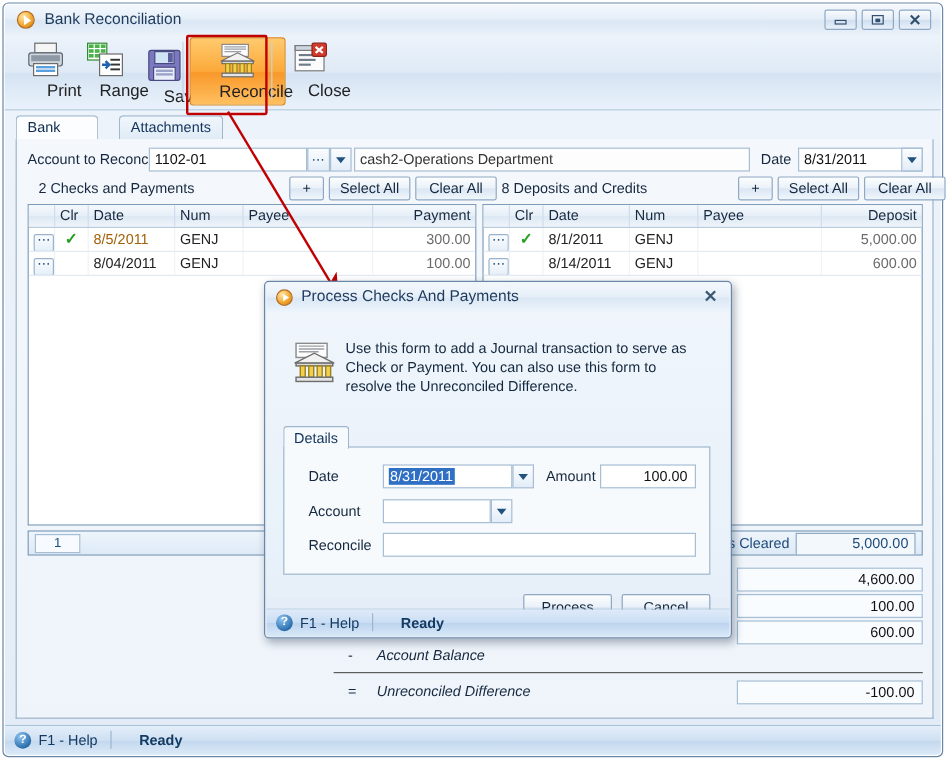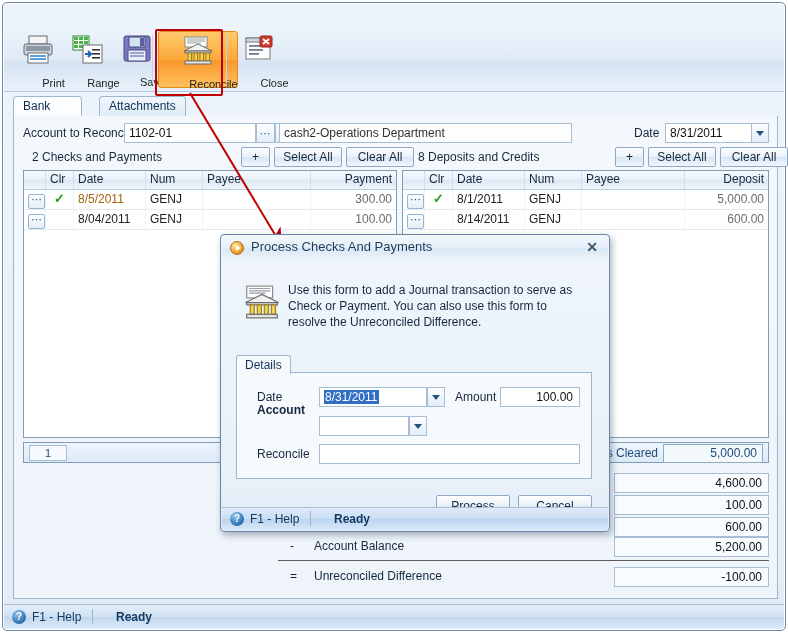--- a/index.html
+++ b/index.html
@@ -54,21 +54,21 @@
   }
   .tb-item{
     position:absolute;top:2px;width:56px;height:57px;
     display:flex;flex-direction:column;align-items:center;justify-content:flex-start;
     box-sizing:border-box;padding-top:3px;
   }
   .tb-item.sel{
     background:linear-gradient(180deg,#ffca6e 0%,#fca939 50%,#f9982a 52%,#ffc060 100%);
     border:1px solid #e08a1a;border-radius:3px;
   }
-  .tb-label{font-size:11px;color:#222;margin-top:12px;padding-left:31px;}
+  .tb-label{font-size:14px;color:#222;margin-top:2px;padding-left:31px;}
   .tb-ico{width:34px;height:31px;position:relative;}
   .tb-sep{position:absolute;top:6px;width:1px;height:48px;background:#c3d3e4;}
   .redbox{
     position:absolute;border:2px solid #c00000;border-radius:2px;
     left:152px;top:26px;width:68px;height:67px;box-sizing:border-box;
   }
 
   
   .tabstrip{position:absolute;left:10px;top:93px;height:20px;}
   .tab{
@@ -161,21 +161,21 @@
     box-sizing:border-box;text-align:right;padding-right:5px;font-size:12px;
     line-height:17px;color:#1e4b7a;
   }
 
   
   .sumbox{
     position:absolute;height:20px;border:1px solid #a6bdd4;background:#f9fcff;
     box-sizing:border-box;text-align:right;padding-right:6px;font-size:12px;
     line-height:18px;color:#111;
   }
-  .sumlbl{position:absolute;font-size:12px;color:#16283f;}
+  .sumlbl{position:absolute;font-size:12px;color:#16283f;font-style:italic;}
   .sumop{position:absolute;font-size:12px;color:#16283f;}
   .hrule{position:absolute;height:1px;background:#5c5c5c;}
 
   
   .statusbar{
     position:absolute;left:1px;bottom:1px;right:1px;height:24px;
     background:linear-gradient(180deg,#e4eefa 0%,#cfe0f2 50%,#c3d8ee 52%,#dceaf8 100%);
     border-top:1px solid #a8c2da;
     border-bottom-left-radius:4px;border-bottom-right-radius:4px;
   }
@@ -237,20 +237,42 @@
 
   .arrow-layer{position:absolute;left:0;top:0;width:788px;height:633px;pointer-events:none;}
 </style>
 </head>
 <body>
 
 <div id="app">
 
   <div class="window">
 
+    <div class="titlebar">
+      <div class="title-icon"></div>
+      <div class="title-text">Bank Reconciliation</div>
+      <div class="wbtns">
+        <div class="wbtn">
+          <svg class="gl" width="13" height="11" viewBox="0 0 13 11">
+              <rect x="2" y="6" width="9" height="3" fill="none" stroke="#32506e"></rect>
+            </svg>
+        </div>
+        <div class="wbtn">
+          <svg class="gl" width="13" height="11" viewBox="0 0 13 11">
+              <rect x="2" y="2" width="9" height="7" fill="none" stroke="#32506e"></rect>
+              <rect x="4.5" y="4.5" width="4" height="3" fill="#32506e"></rect>
+            </svg>
+        </div>
+        <div class="wbtn">
+          <svg class="gl" width="13" height="11" viewBox="0 0 13 11">
+              <path d="M3 2 L10 9 M10 2 L3 9" stroke="#32506e" stroke-width="1.8" fill="none"></path>
+            </svg>
+        </div>
+      </div>
+    </div>
 
     <div class="toolbar">
 
       <div class="tb-item" style="left:6px;">
         <div class="tb-ico">
           <svg width="34" height="31" viewBox="0 0 34 31">
             <rect x="8" y="2" width="18" height="8" fill="#f5f5f5" stroke="#6b6b6b"></rect>
             <rect x="3" y="10" width="28" height="11" rx="2" fill="#cfd6de" stroke="#5c6670"></rect>
             <rect x="5" y="12" width="24" height="5" fill="#8e99a5"></rect>
             <rect x="7" y="19" width="20" height="10" fill="#ffffff" stroke="#6b6b6b"></rect>
@@ -356,21 +378,21 @@
     </div>
 
     <div class="panel">
 
       <div class="lbl" style="left:9px;top:10px;">Account to Reconcile</div>
       <div class="txtbox" style="left:110px;top:7px;width:132px;">1102-01</div>
       <div class="ellbtn" style="left:242px;top:7px;">⋯</div>
       <div class="ddbtn" style="left:261px;top:7px;">
           <span class="caret"></span>
         </div>
-      <div class="txtbox ro" style="left:265px;top:7px;width:293px;">cash2-Operations Department</div>
+      <div class="txtbox ro" style="left:281px;top:7px;width:330px;">cash2-Operations Department</div>
       <div class="lbl" style="left:620px;top:10px;">Date</div>
       <div class="txtbox" style="left:651px;top:7px;width:104px;">8/31/2011</div>
       <div class="ddbtn" style="left:737px;top:7px;">
           <span class="caret"></span>
         </div>
 
       <div class="lbl" style="left:18px;top:34px;font-size:12px;">2  Checks and Payments</div>
       <div class="btn" style="left:227px;top:31px;width:29px;">
           <span>+</span>
         </div>
@@ -460,21 +482,20 @@
         <div class="gflab" style="right:110px;">Deposits Cleared</div>
         <div class="clrbox" style="right:5px;top:1px;width:100px;">5,000.00</div>
       </div>
 
       <div class="sumbox" style="left:600px;top:357px;width:155px;">4,600.00</div>
       <div class="sumbox" style="left:600px;top:379px;width:155px;">100.00</div>
       <div class="sumbox" style="left:600px;top:401px;width:155px;">600.00</div>
 
       <div class="sumop" style="left:276px;top:423px;">-</div>
       <div class="sumlbl" style="left:300px;top:423px;">Account Balance</div>
-      <div class="sumbox" style="left:600px;top:421px;width:155px;">5,200.00</div>
 
       <div class="hrule" style="left:264px;top:444px;width:491px;"></div>
 
       <div class="sumop" style="left:276px;top:453px;">=</div>
       <div class="sumlbl" style="left:300px;top:453px;">Unreconciled Difference</div>
       <div class="sumbox" style="left:600px;top:451px;width:155px;">-100.00</div>
     </div>
 
     <div class="statusbar">
       <div class="qmark">?</div>
@@ -529,21 +550,21 @@
 
       <div class="dlg-panel">
         <div class="lbl" style="left:20px;top:17px;">Date</div>
         <div class="txtbox" style="left:82px;top:14px;width:108px;"><span class="sel-text">8/31/2011</span></div>
         <div class="ddbtn" style="left:190px;top:14px;">
             <span class="caret"></span>
           </div>
         <div class="lbl" style="left:218px;top:17px;">Amount</div>
         <div class="txtbox" style="left:263px;top:14px;width:80px;text-align:right;padding-right:6px;">100.00</div>
 
-        <div class="lbl" style="left:20px;top:30px;font-weight:bold;">Account</div>
+        <div class="lbl" style="left:20px;top:46px;">Account</div>
         <div class="txtbox" style="left:82px;top:43px;width:90px;"></div>
         <div class="ddbtn" style="left:172px;top:43px;">
             <span class="caret"></span>
           </div>
 
         <div class="lbl" style="left:20px;top:74px;">Reconcile</div>
         <div class="txtbox" style="left:82px;top:71px;width:261px;"></div>
       </div>
 
       <div class="btn" style="left:214px;top:235px;width:74px;height:22px;">

